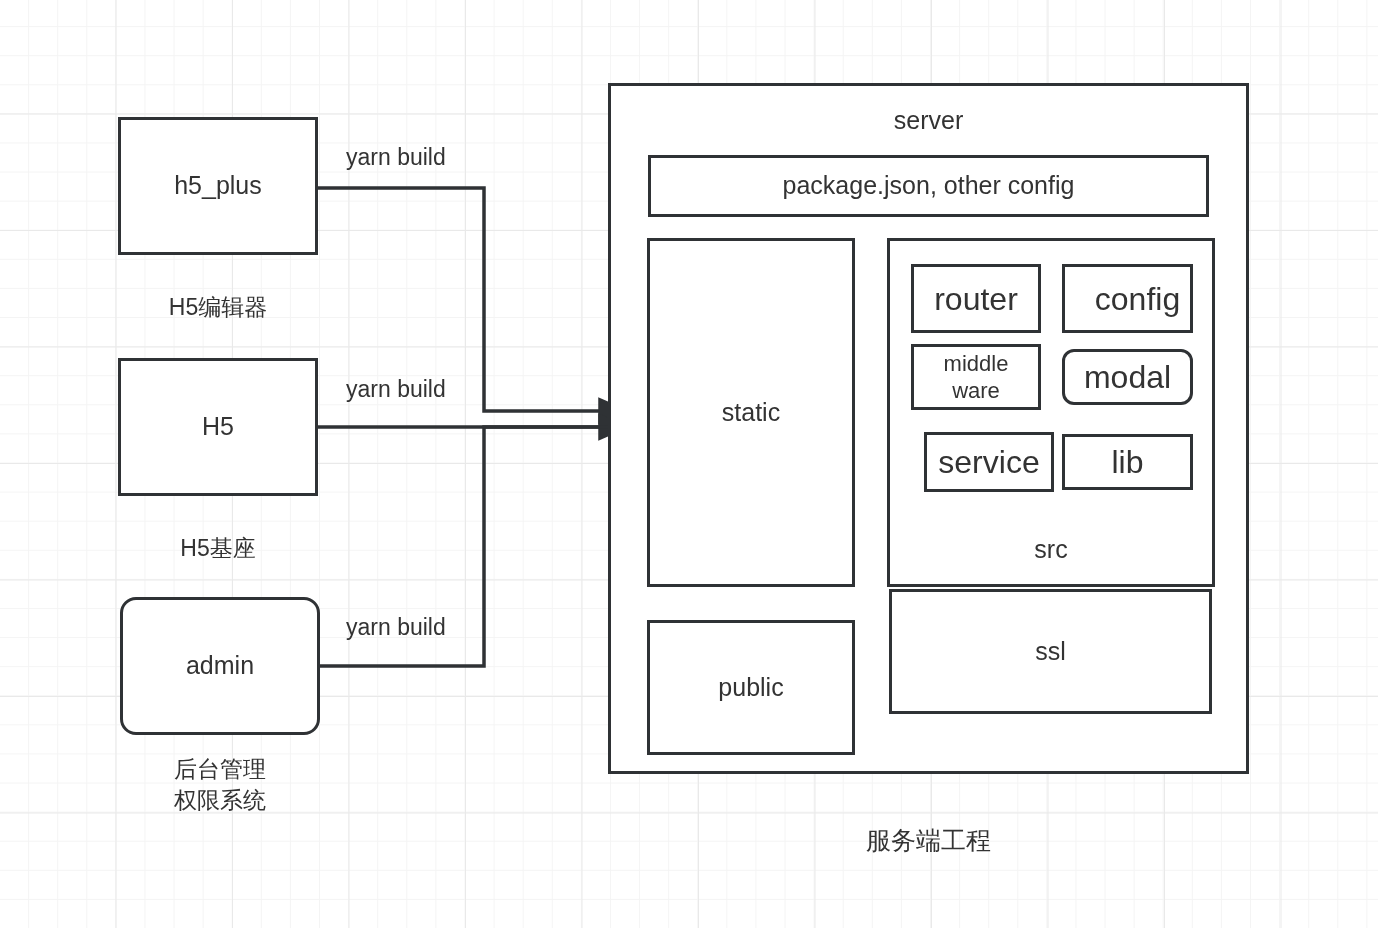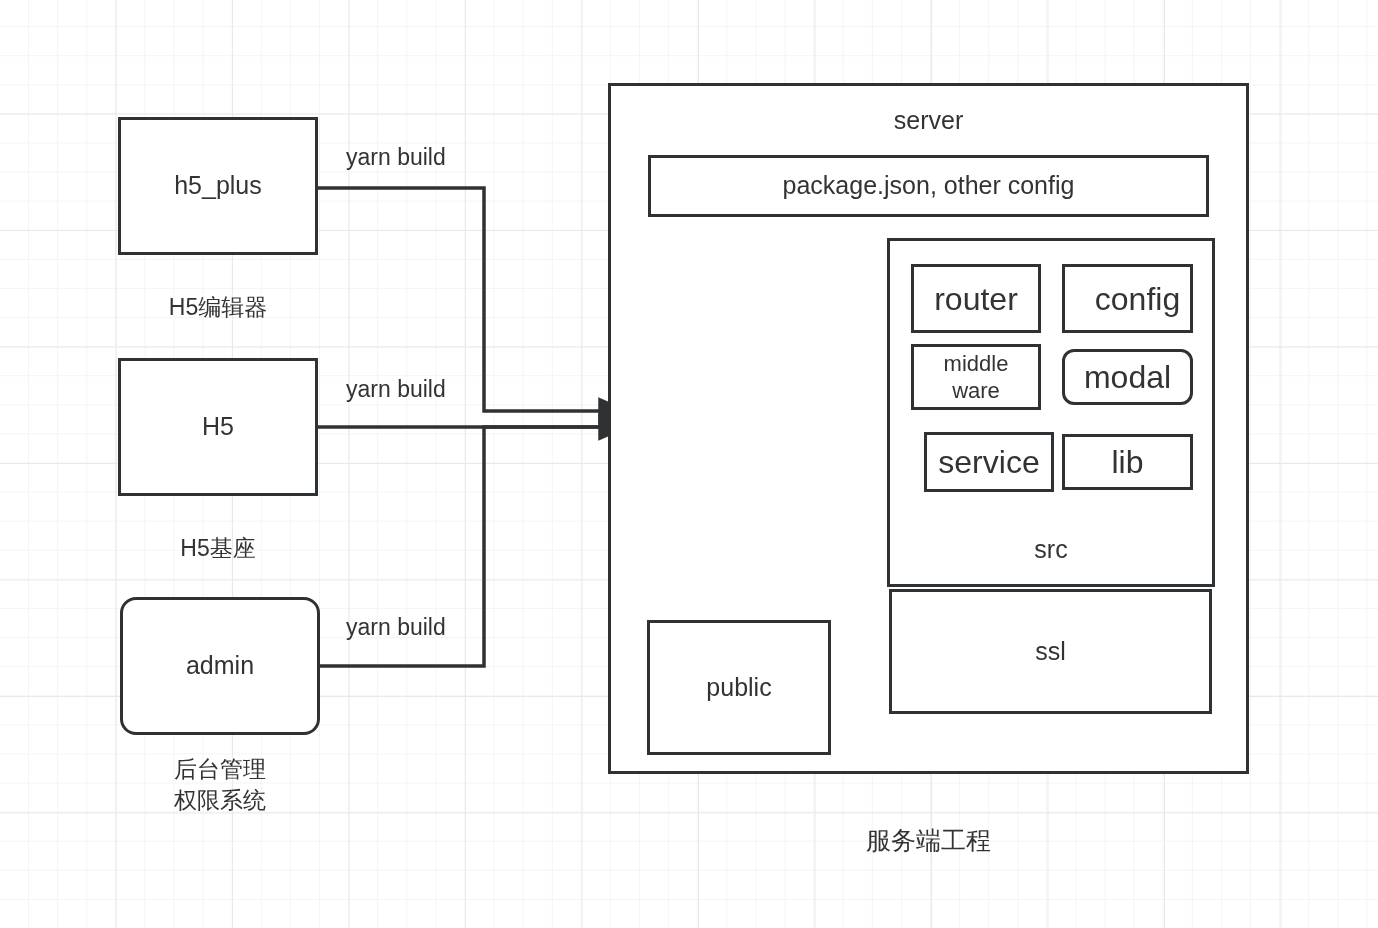--- a/index.html
+++ b/index.html
@@ -128,20 +128,23 @@
   <div class="edge-label fs-23" style="left:346px; top:614px;">yarn build</div>
 
   <div class="container" style="left:608px; top:83px; width:641px; height:691px;"></div>
 
   <div class="caption fs-25" style="left:608px; top:104px; width:641px;">server</div>
 
   <div class="box fs-25" style="left:648px; top:155px; width:561px; height:62px;">
     <span>package.json, other config</span>
   </div>
 
+  <div class="box fs-25" style="left:647px; top:238px; width:208px; height:349px;">
+    <span>static</span>
+  </div>
 
   <div class="container" style="left:887px; top:238px; width:328px; height:349px;"></div>
   <div class="caption fs-25" style="left:887px; top:533px; width:328px;">src</div>
 
   <div class="box fs-24" style="left:911px; top:264px; width:130px; height:69px;">
     <span>router</span>
   </div>
   <div class="box fs-24" style="left:1062px; top:264px; width:131px; height:69px;padding-left:20px;">
     <span>config</span>
   </div>
@@ -154,21 +157,21 @@
     <span>modal</span>
   </div>
 
   <div class="box fs-24" style="left:911px; top:432px; width:130px; height:60px;margin-left:13px;">
     <span>service</span>
   </div>
   <div class="box fs-24" style="left:1062px; top:434px; width:131px; height:56px;">
     <span>lib</span>
   </div>
 
-  <div class="box fs-25" style="left:647px; top:620px; width:184px; height:135px;">
+  <div class="box fs-25" style="left:647px; top:620px; width:208px; height:135px;">
     <span>public</span>
   </div>
 
   <div class="box fs-25" style="left:889px; top:589px; width:323px; height:125px;">
     <span>ssl</span>
   </div>
 
   <div class="caption fs-25" style="left:608px; top:824px; width:641px;">服务端工程</div>
 
 </div>

